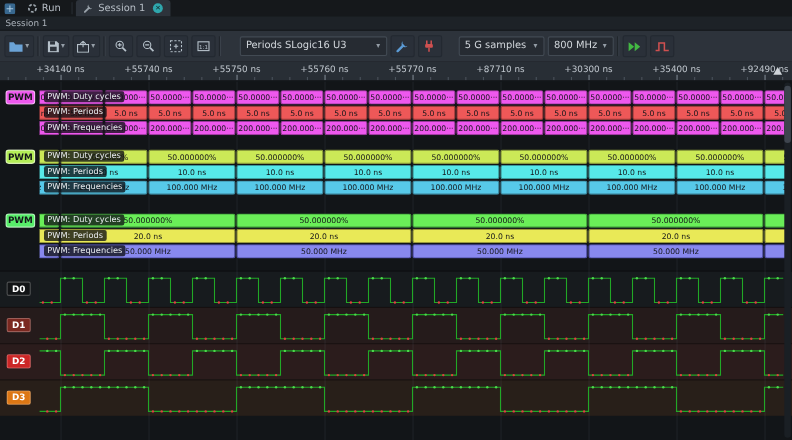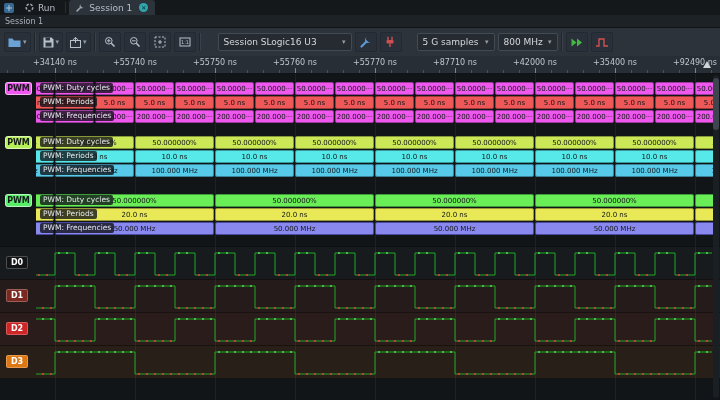--- a/index.html
+++ b/index.html
@@ -123,21 +123,21 @@
       </svg>
   </div>
   <div class="tbtn">
     <svg width="12" height="12" viewBox="0 0 12 12">
         <rect x="1" y="2" width="10" height="8" fill="none" stroke="#b6c1ca"></rect>
         <text x="6" y="8.2" font-size="5" fill="#b6c1ca" text-anchor="middle">1:1</text>
       </svg>
   </div>
   <div class="tsep"></div>
   <div class="tselect dev">
-    <span>Session SLogic16 U3</span>
+    <span>Periods SLogic16 U3</span>
     <span class="dd">▾</span>
   </div>
   <div class="tbtn">
     <svg width="12" height="12" viewBox="0 0 12 12">
         <path d="M1.5 10.5L6 6" stroke="#5b9bd5" stroke-width="2.2" stroke-linecap="round"></path>
         <path d="M6.2 1.6a3 3 0 1 0 4.2 4.2L8.6 6.2 5.8 3.4z" fill="#5b9bd5"></path>
       </svg>
   </div>
   <div class="tbtn">
     <svg width="12" height="12" viewBox="0 0 12 12">
@@ -175,21 +175,21 @@
     <div class="ruler-label" style="left: 135px;">+55740 ns</div>
     <div class="ruler-tick" style="left: 135px;"></div>
     <div class="ruler-label" style="left: 215px;">+55750 ns</div>
     <div class="ruler-tick" style="left: 215px;"></div>
     <div class="ruler-label" style="left: 295px;">+55760 ns</div>
     <div class="ruler-tick" style="left: 295px;"></div>
     <div class="ruler-label" style="left: 375px;">+55770 ns</div>
     <div class="ruler-tick" style="left: 375px;"></div>
     <div class="ruler-label" style="left: 455px;">+87710 ns</div>
     <div class="ruler-tick" style="left: 455px;"></div>
-    <div class="ruler-label" style="left: 535px;">+42000 ns</div>
+    <div class="ruler-label" style="left: 535px;">+30300 ns</div>
     <div class="ruler-tick" style="left: 535px;"></div>
     <div class="ruler-label" style="left: 615px;">+35400 ns</div>
     <div class="ruler-tick" style="left: 615px;"></div>
     <div class="ruler-label" style="left: 695px;">+92490 ns</div>
     <div class="ruler-tick" style="left: 695px;"></div>
     <div class="ruler-minor" style="left: 7px;"></div>
     <div class="ruler-minor" style="left: 23px;"></div>
     <div class="ruler-minor" style="left: 39px;"></div>
     <div class="ruler-minor" style="left: 71px;"></div>
     <div class="ruler-minor" style="left: 87px;"></div>

